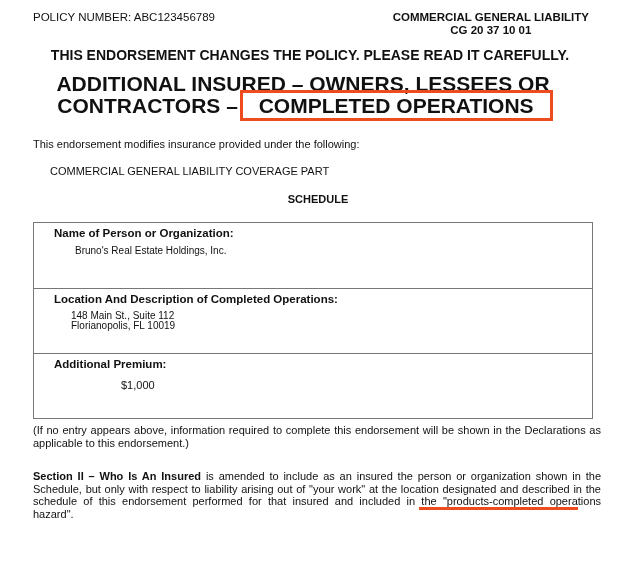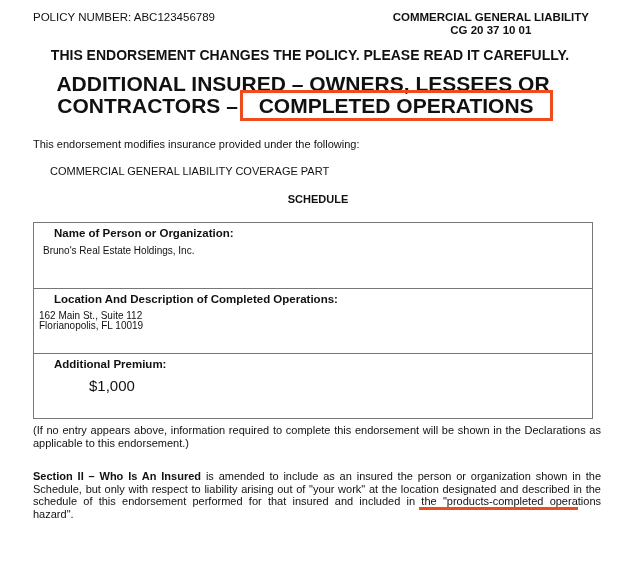--- a/index.html
+++ b/index.html
@@ -21,21 +21,21 @@
   .sched-table {
     position: absolute; left: 33px; top: 222px; width: 560px;
     border: 1px solid #777; box-sizing: border-box;
   }
   .row { border-bottom: 1px solid #777; position: relative; box-sizing: border-box; }
   .row:last-child { border-bottom: none; }
   .row-name { height: 66px; }
   .row-loc { height: 65px; }
   .row-prem { height: 64px; text-align: center; }
   .lbl { position: absolute; left: 20px; top: 4px; font-size: 11.5px; font-weight: bold; }
-  .val { position: absolute; font-size: 10px; line-height: 11px; }
+  .val { position: absolute; font-size: 10px; line-height: 11px; margin-left: 32px; }
   .note { left: 33px; top: 424px; width: 568px; font-size: 11px; white-space: normal; text-align: justify; line-height: 12.5px; }
   .section { left: 33px; top: 470px; width: 568px; font-size: 11px; white-space: normal; text-align: justify; line-height: 12.5px; }
   .section b { font-weight: bold; }
   .underline-mark {
     position: absolute; left: 419px; top: 507px; width: 159px; height: 3px; background: #ee4b1f;
   }
 </style>
 </head>
 <body>
 
@@ -57,26 +57,26 @@
 <div class="abs coverage">COMMERCIAL GENERAL LIABILITY COVERAGE PART</div>
 <div class="abs schedule">SCHEDULE</div>
 
 <div class="sched-table">
   <div class="row row-name">
     <div class="lbl">Name of Person or Organization:</div>
     <div class="val" style="left:9px; top:22px;">Bruno's Real Estate Holdings, Inc.</div>
   </div>
   <div class="row row-loc">
     <div class="lbl">Location And Description of Completed Operations:</div>
-    <div class="val" style="left:5px; top:21px;">162 Main St., Suite 112</div>
+    <div class="val" style="left:5px; top:21px;">148 Main St., Suite 112</div>
     <div class="val" style="left:5px; top:31px;">Florianopolis, FL 10019</div>
   </div>
   <div class="row row-prem">
     <div class="lbl">Additional Premium:</div>
-    <div class="val" style="left:9px; top:26px; font-size:15px;padding-left:46px;">$1,000</div>
+    <div class="val" style="left:9px; top:26px; font-size:11px;padding-left:46px;">$1,000</div>
   </div>
 </div>
 
 <div class="abs note">(If no entry appears above, information required to complete this endorsement will be shown in the Declarations as applicable to this endorsement.)</div>
 
 <div class="abs section"><b>Section II – Who Is An Insured</b><span> is amended to include as an insured the person or organization shown in the Schedule, but only with respect to liability arising out of "your work" at the location designated and described in the schedule of this endorsement performed for that insured and included in the "products-completed operations hazard".</span></div>
 
 <div class="underline-mark"></div>
 
 </body></html>

